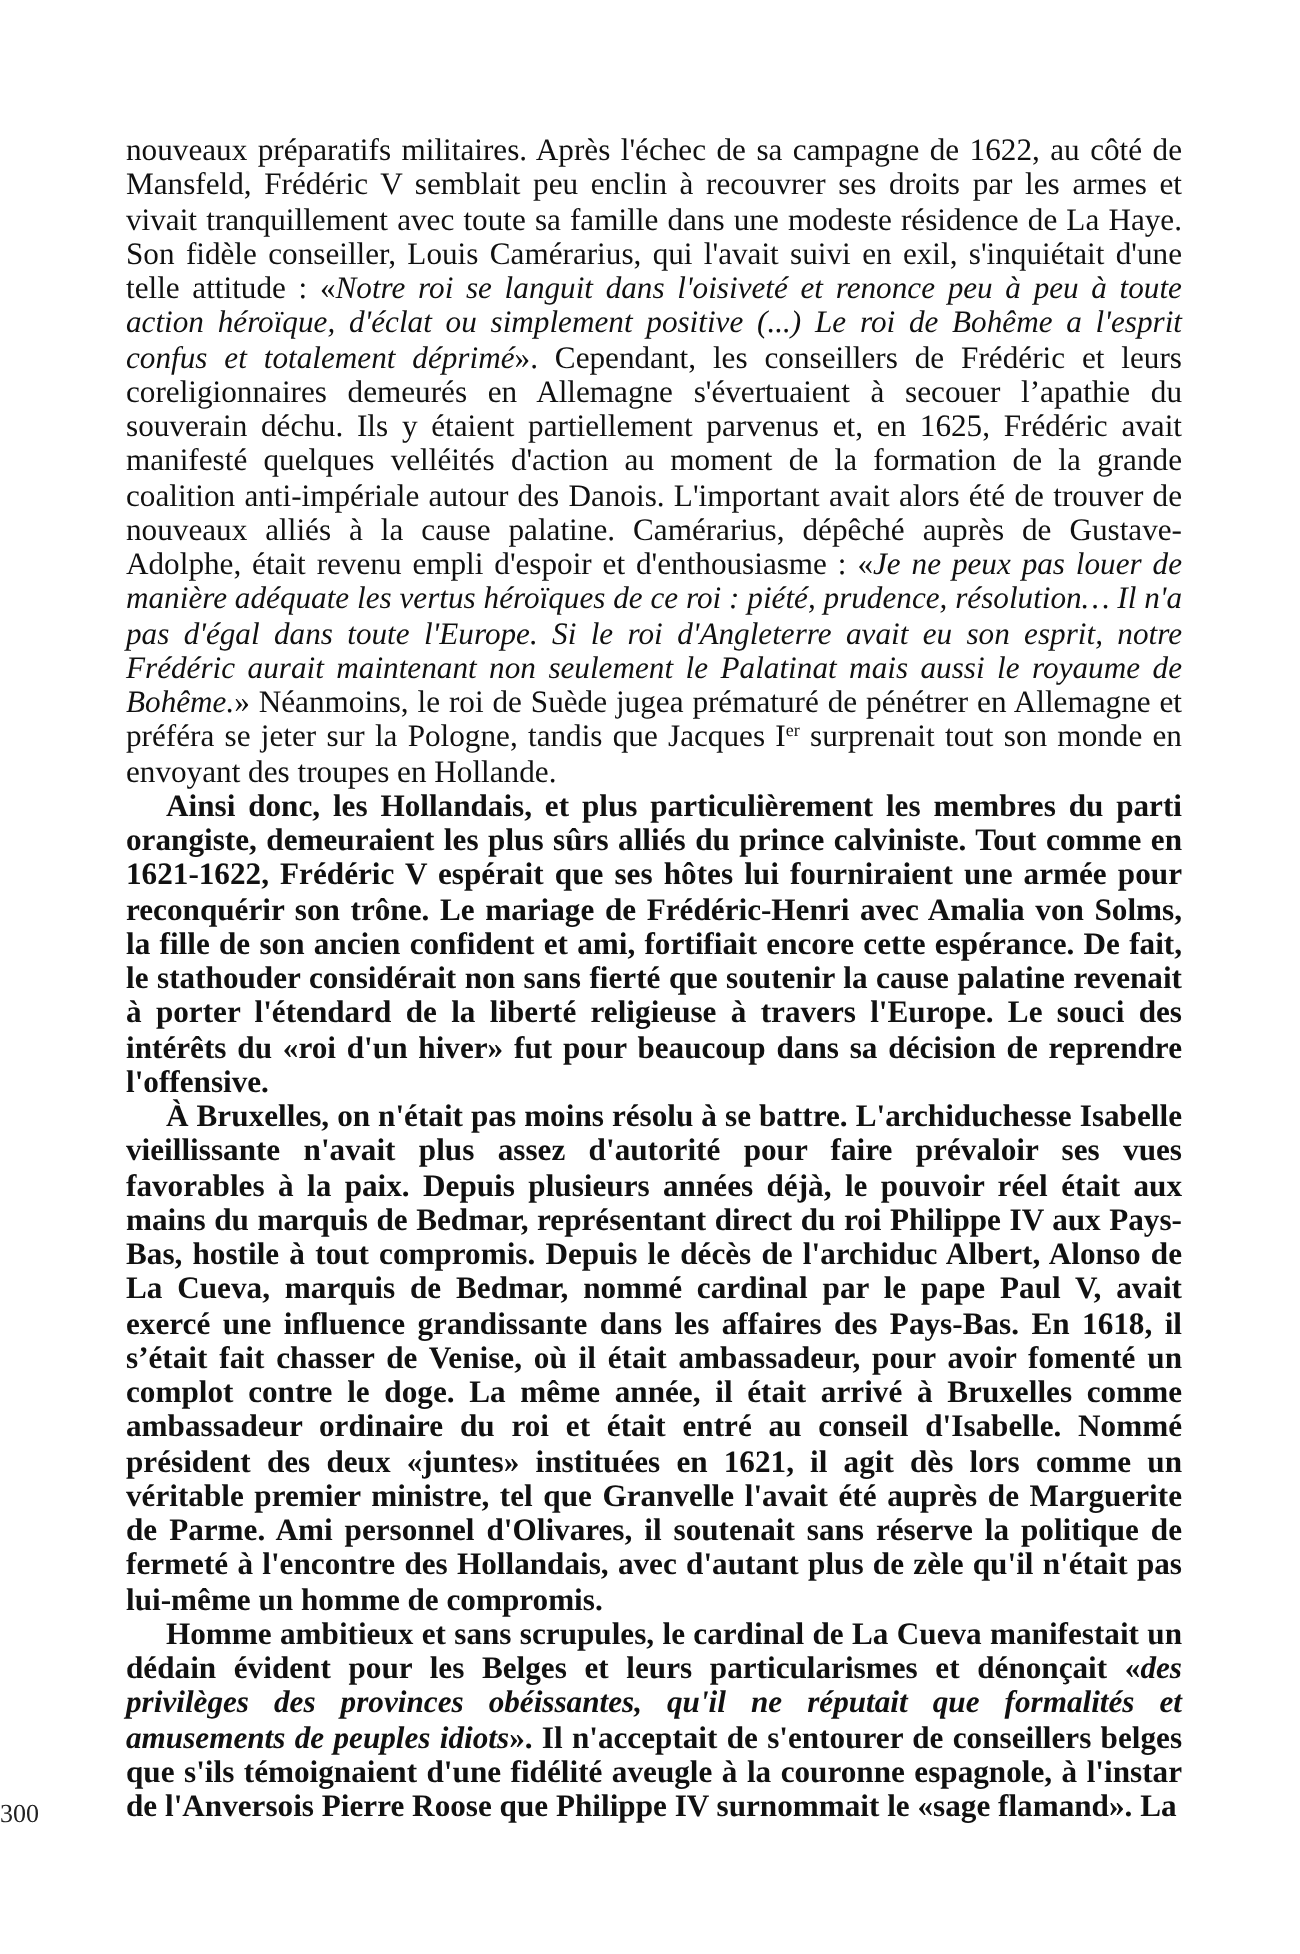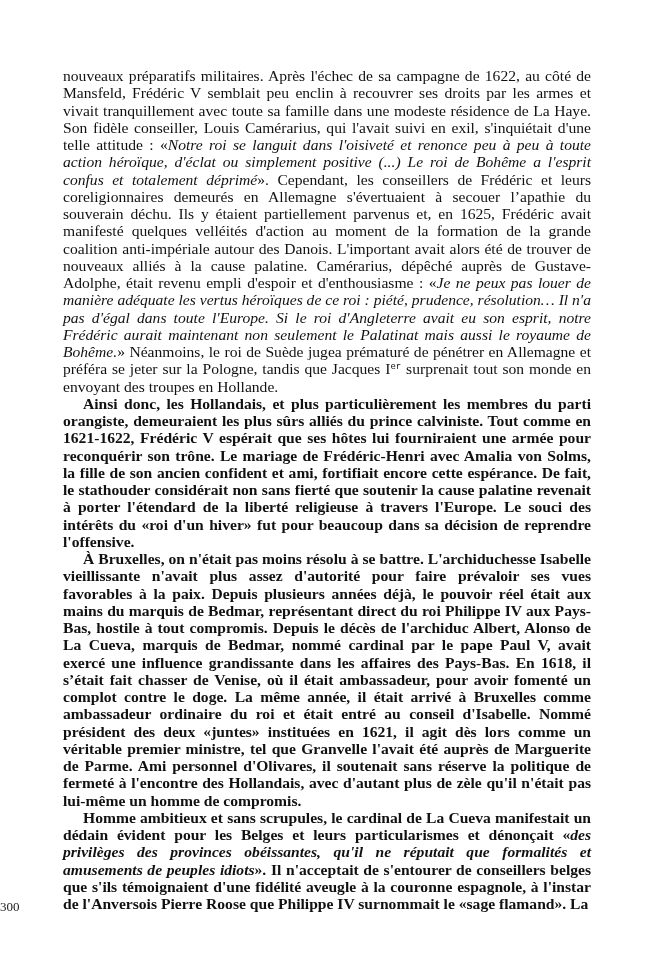--- a/index.html
+++ b/index.html
@@ -32,21 +32,20 @@
     text-indent: 20px;
     font-weight: bold;
   }
   .para i {
     font-style: italic;
   }
   sup {
     font-size: 9px;
     line-height: 0;
     vertical-align: 5px;
-    font-family: Liberation Mono, monospace;
   }
   .page-number {
     position: absolute;
     left: 0;
     width: 584px;
     top: 899px;
     font-size: 13px;
     color: #222222;
   }
 </style>

